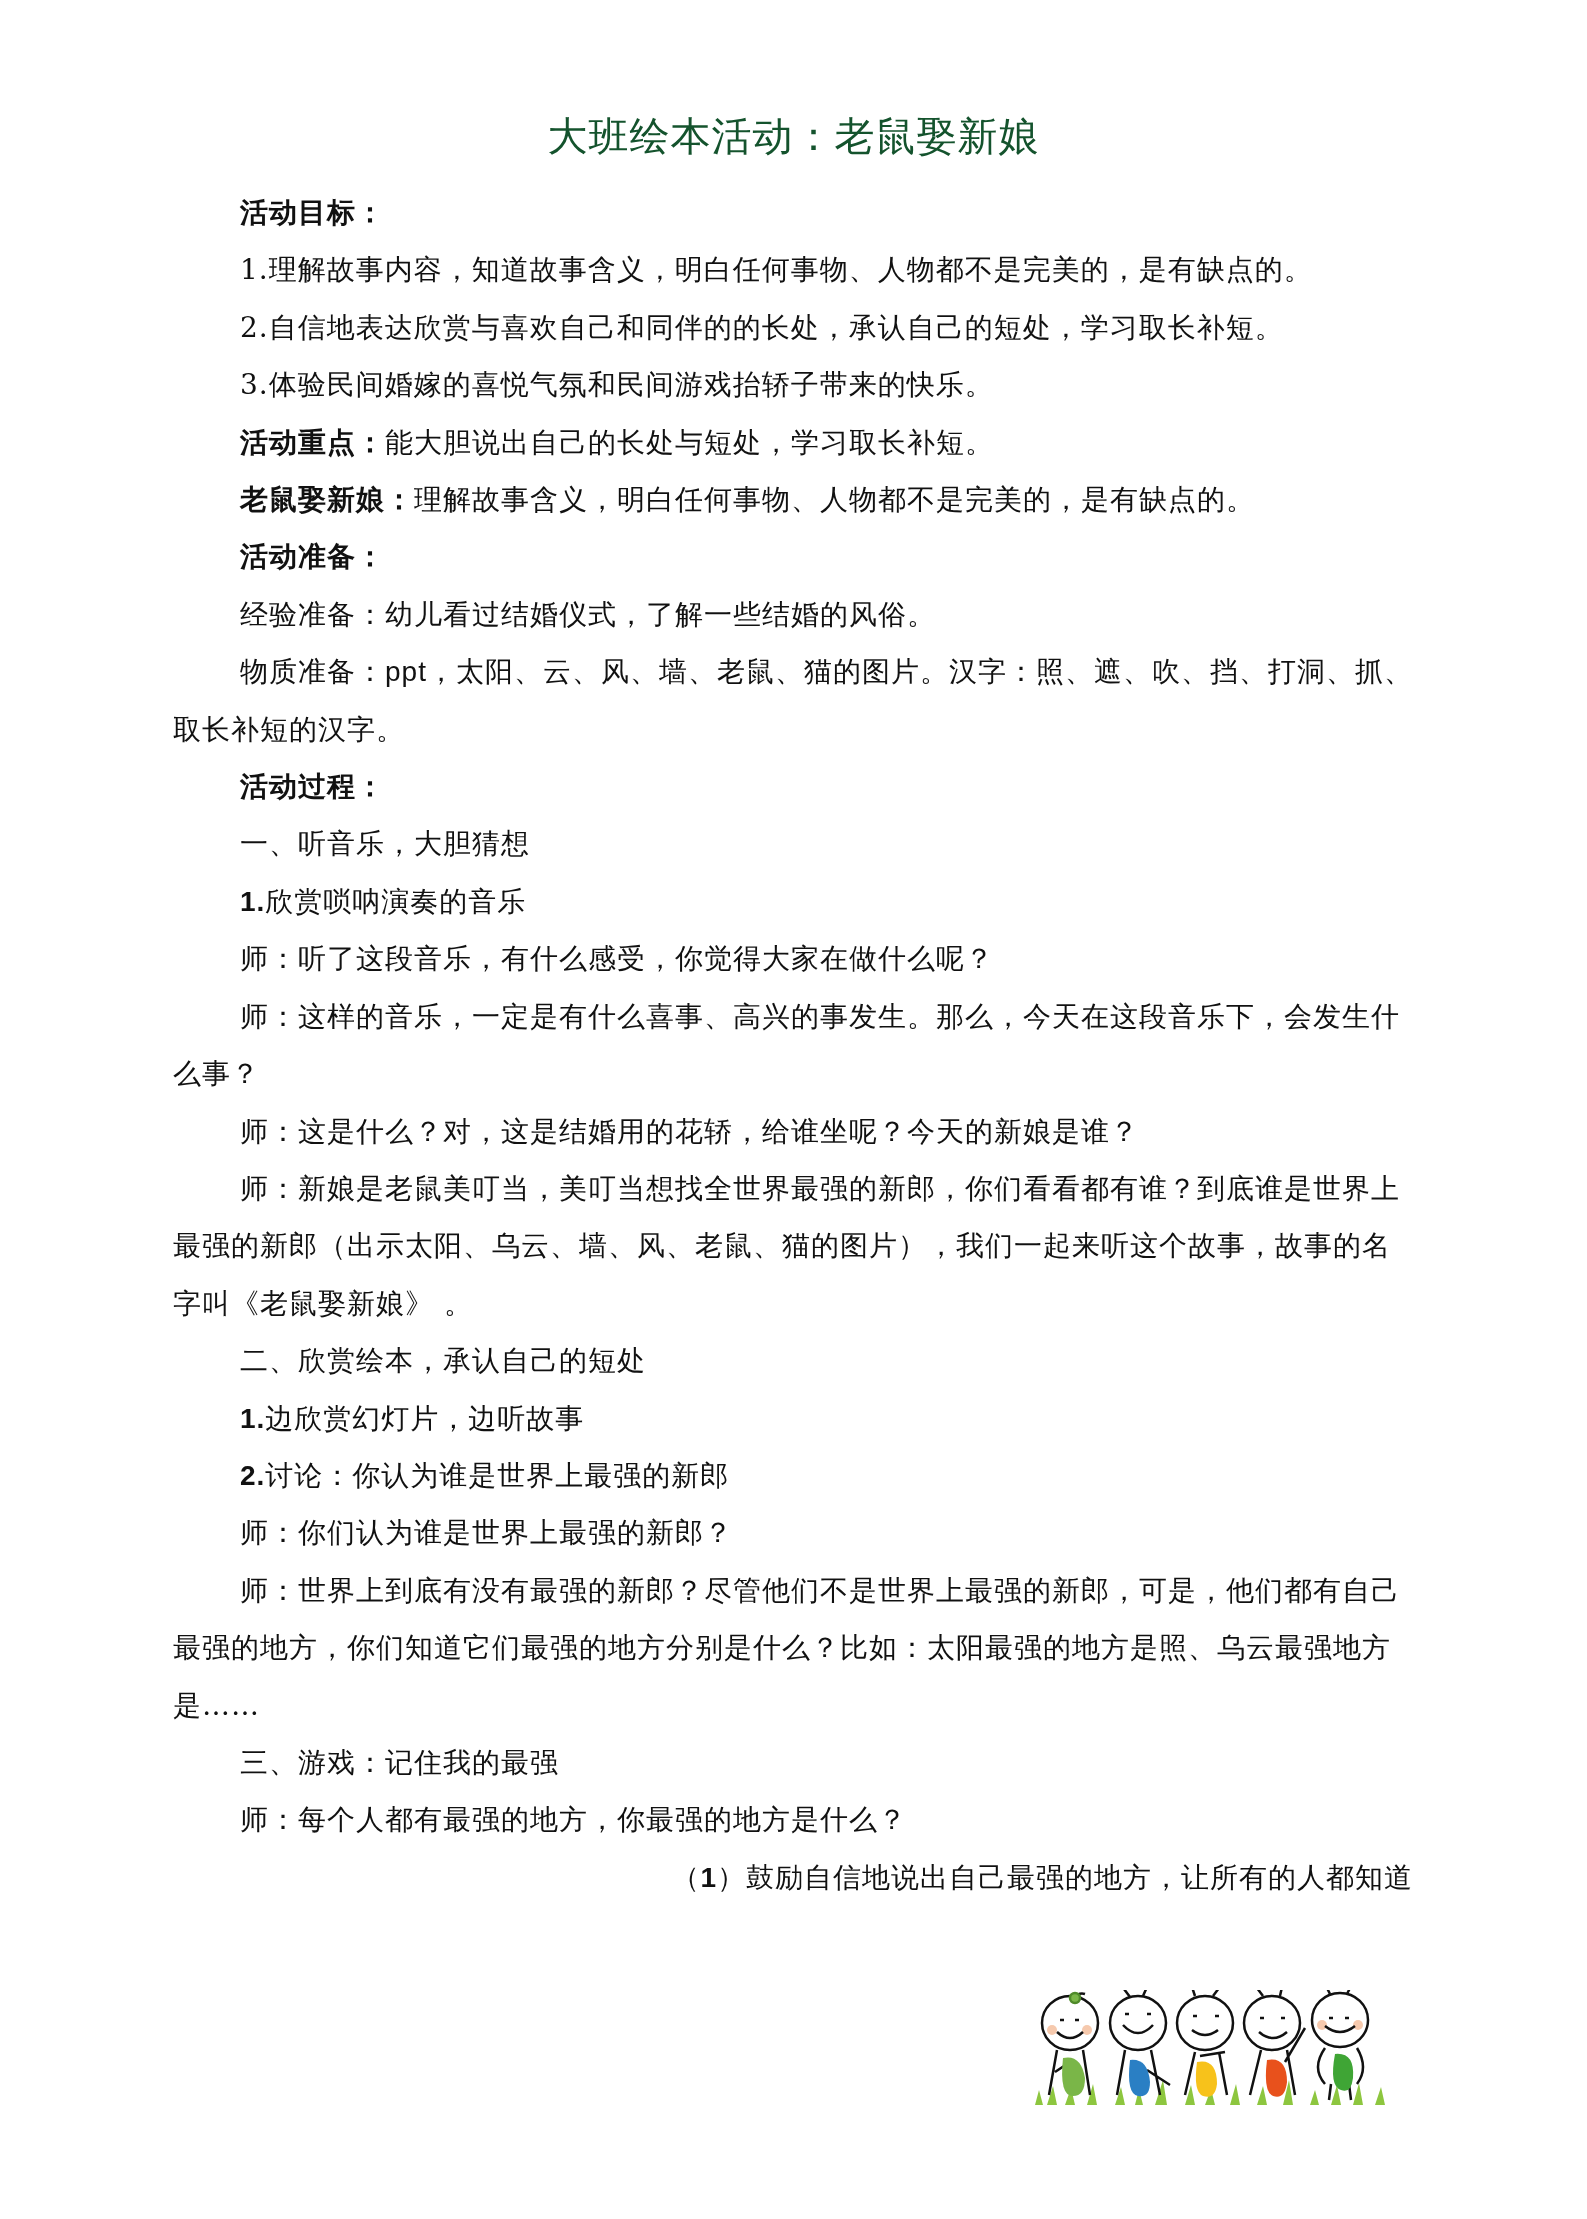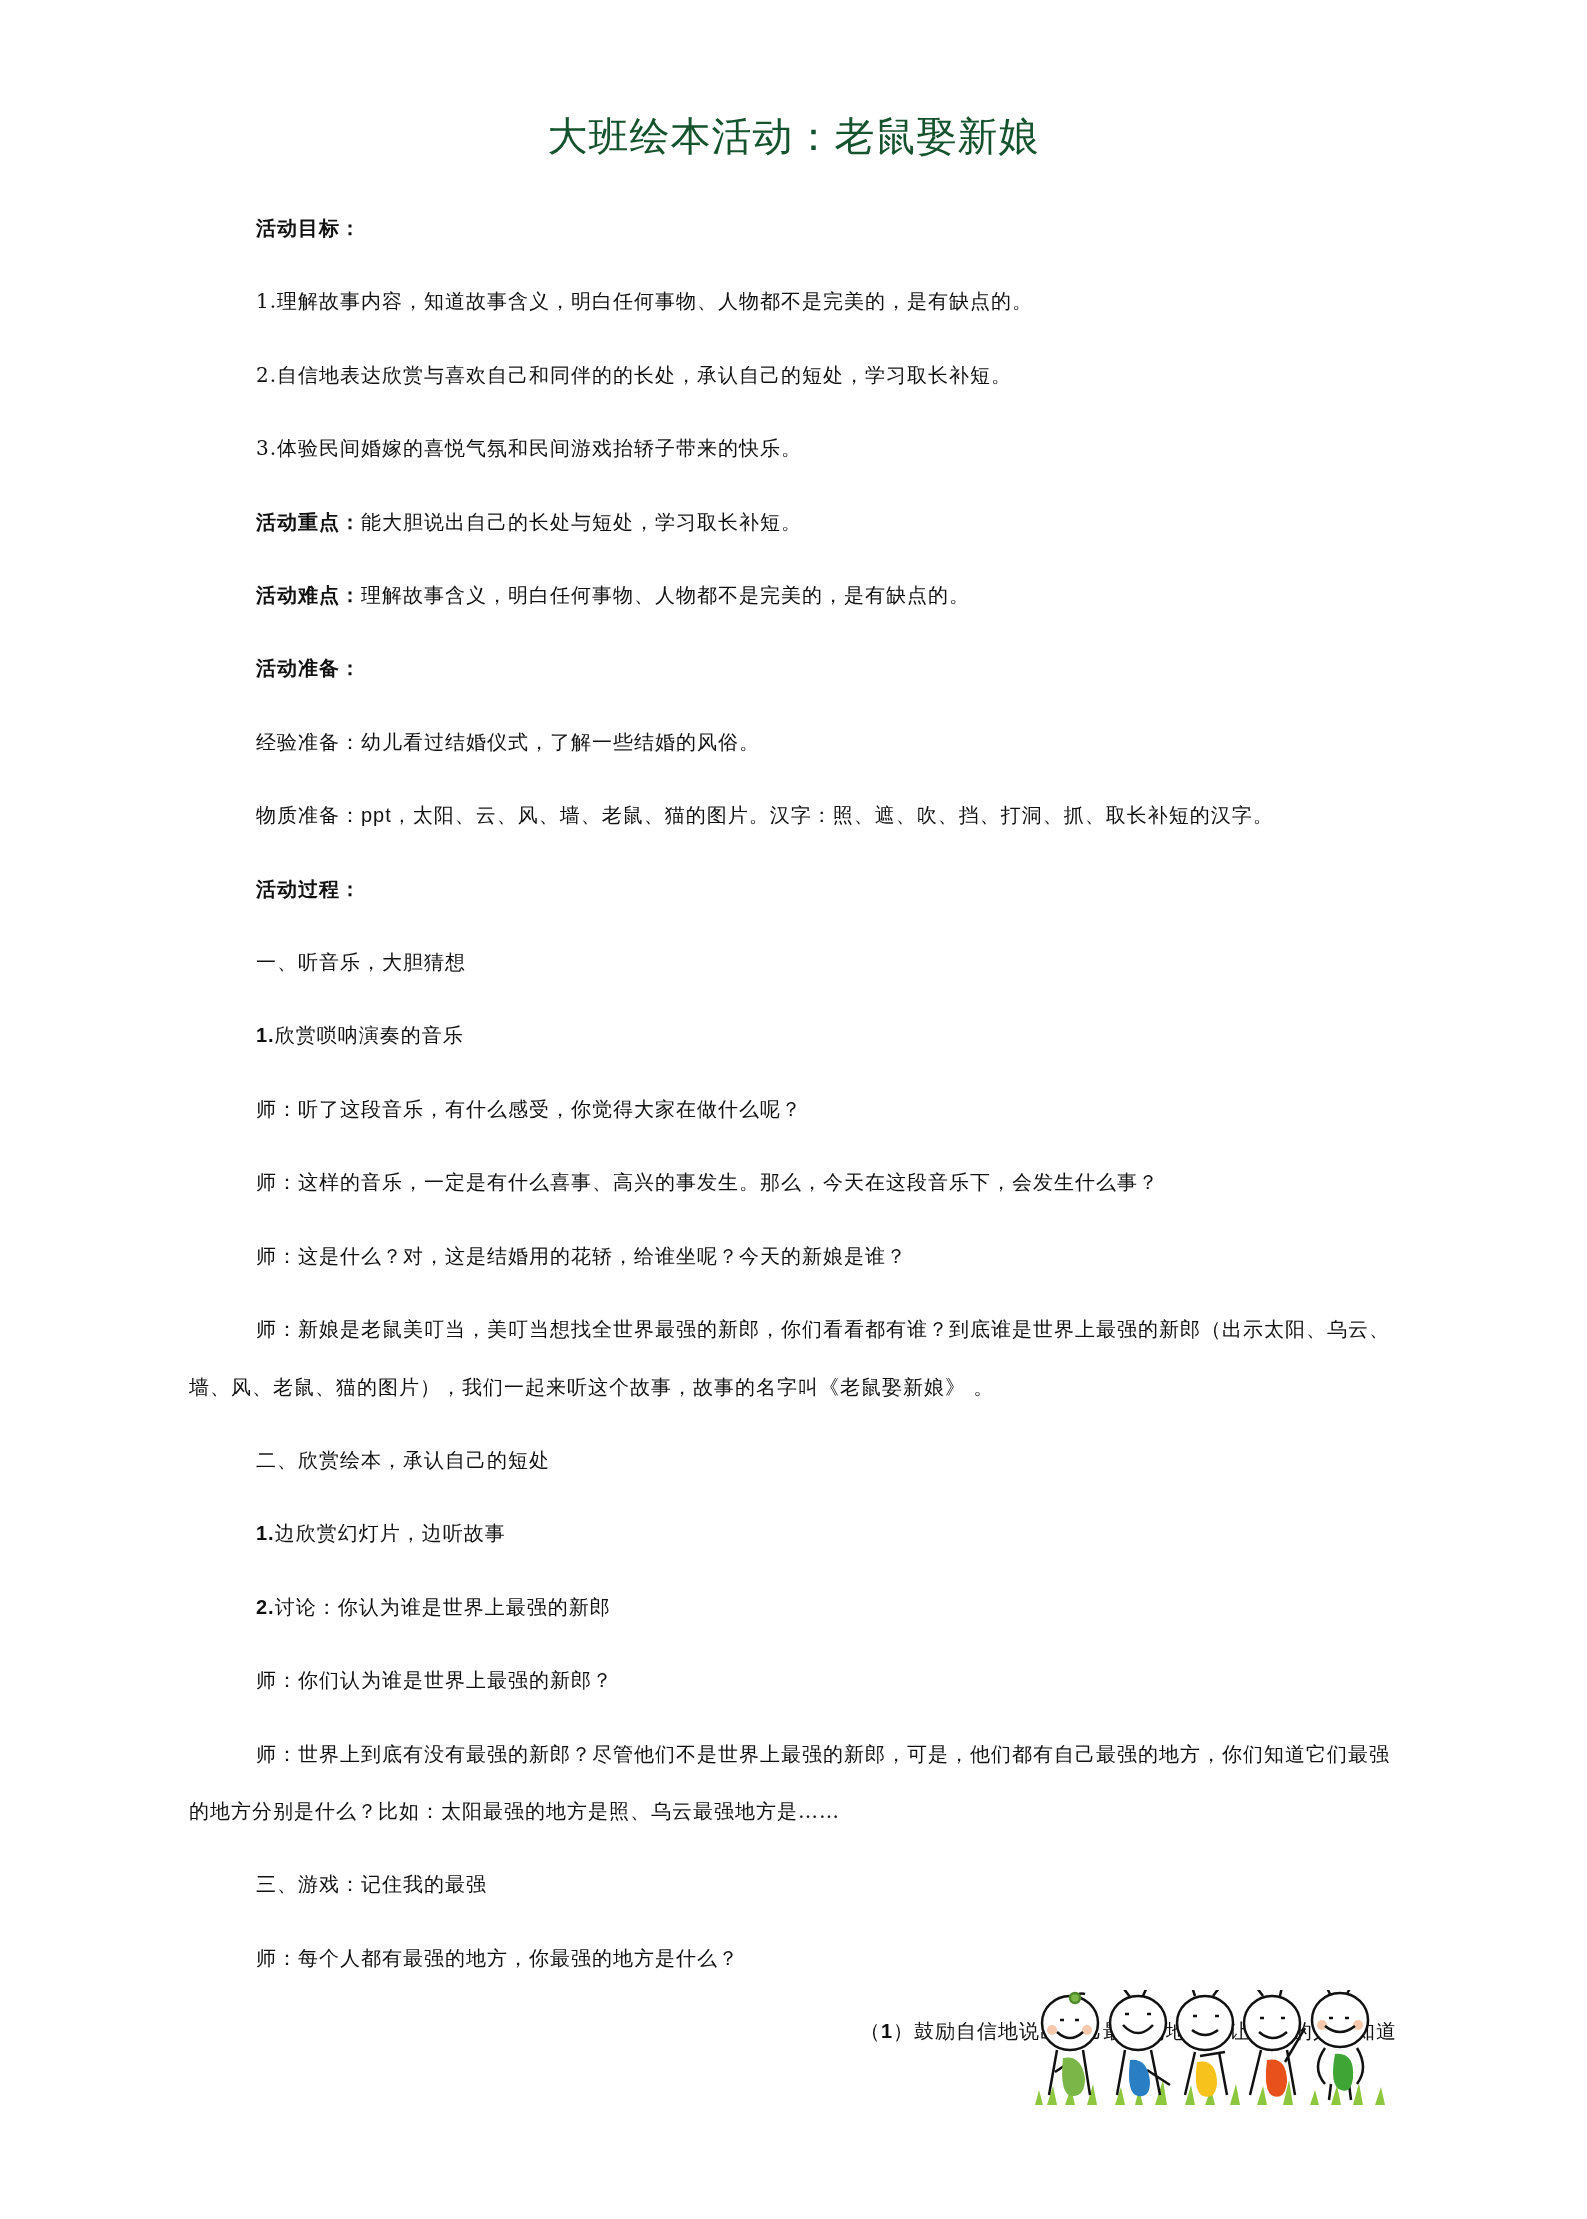--- a/index.html
+++ b/index.html
@@ -2,42 +2,42 @@
 <html><head>
 <meta charset="utf-8">
 <style>
   html, body { margin:0; padding:0; background:#ffffff; }
   body { width:1587px; height:2219px; position:relative; overflow:hidden;
          font-family:"DejaVu Serif","Liberation Serif",serif; color:#111; }
   .page { position:absolute; left:0; top:0; width:1587px; height:2219px; background:#fff; }
   .title { position:absolute; left:0; width:1587px; top:108px; text-align:center;
            font-size:40px; line-height:56px; letter-spacing:1px; color:#14532d; }
   .body { position:absolute; left:173px; top:184px; width:1240px; }
-  .p { font-size:20px; line-height:57.4px; margin:16px; text-indent:67px; white-space:normal; letter-spacing:1px; }
+  .p { font-size:28px; line-height:57.4px; margin:0; text-indent:67px; white-space:normal; letter-spacing:1px; }
   .p.paren { text-indent:73px;text-align:right; }
   .b { font-weight:bold; }
   .num { font-family:"Liberation Sans","DejaVu Sans",sans-serif; font-weight:bold; }
   .latin { font-family:Liberation Sans, sans-serif; }
   .illus { position:absolute; left:1035px; top:1990px; width:360px; height:115px; }
 </style>
 </head>
 <body>
 
 <div class="page">
 
   <div class="title">大班绘本活动：老鼠娶新娘</div>
 
   <div class="body">
     <p class="p b">活动目标：</p>
     <p class="p">1.理解故事内容，知道故事含义，明白任何事物、人物都不是完美的，是有缺点的。</p>
     <p class="p">2.自信地表达欣赏与喜欢自己和同伴的的长处，承认自己的短处，学习取长补短。</p>
     <p class="p">3.体验民间婚嫁的喜悦气氛和民间游戏抬轿子带来的快乐。</p>
 
     <p class="p"><span class="b">活动重点：</span><span>能大胆说出自己的长处与短处，学习取长补短。</span></p>
-    <p class="p"><span class="b">活动难点：</span><span>理解故事含义，明白任何事物、人物都不是完美的，是有缺点的。</span></p>
+    <p class="p"><span class="b">老鼠娶新娘：</span><span>理解故事含义，明白任何事物、人物都不是完美的，是有缺点的。</span></p>
 
     <p class="p b">活动准备：</p>
     <p class="p"><span>经验准备：</span><span>幼儿看过结婚仪式，了解一些结婚的风俗。</span></p>
     <p class="p"><span>物质准备：</span><span class="latin">ppt</span><span>，太阳、云、风、墙、老鼠、猫的图片。汉字：照、遮、吹、挡、打洞、抓、取长补短的汉字。</span></p>
 
     <p class="p b">活动过程：</p>
     <p class="p">一、听音乐，大胆猜想</p>
     <p class="p"><span class="num">1.</span><span>欣赏唢呐演奏的音乐</span></p>
     <p class="p">师：听了这段音乐，有什么感受，你觉得大家在做什么呢？</p>
     <p class="p">师：这样的音乐，一定是有什么喜事、高兴的事发生。那么，今天在这段音乐下，会发生什么事？</p>

